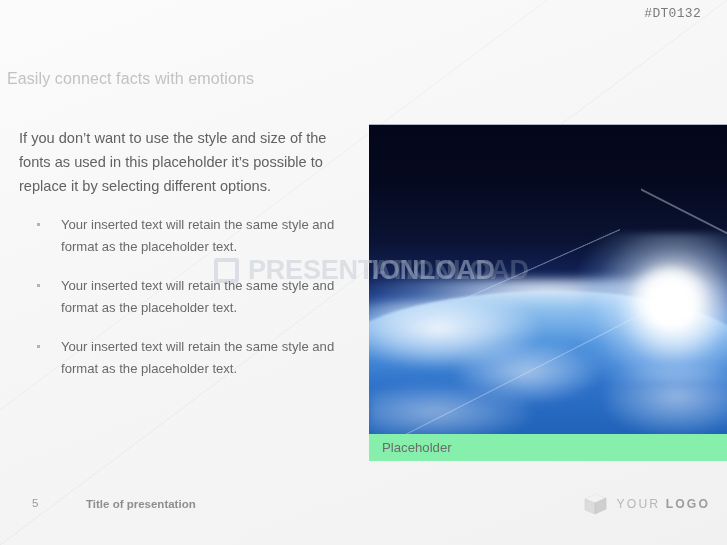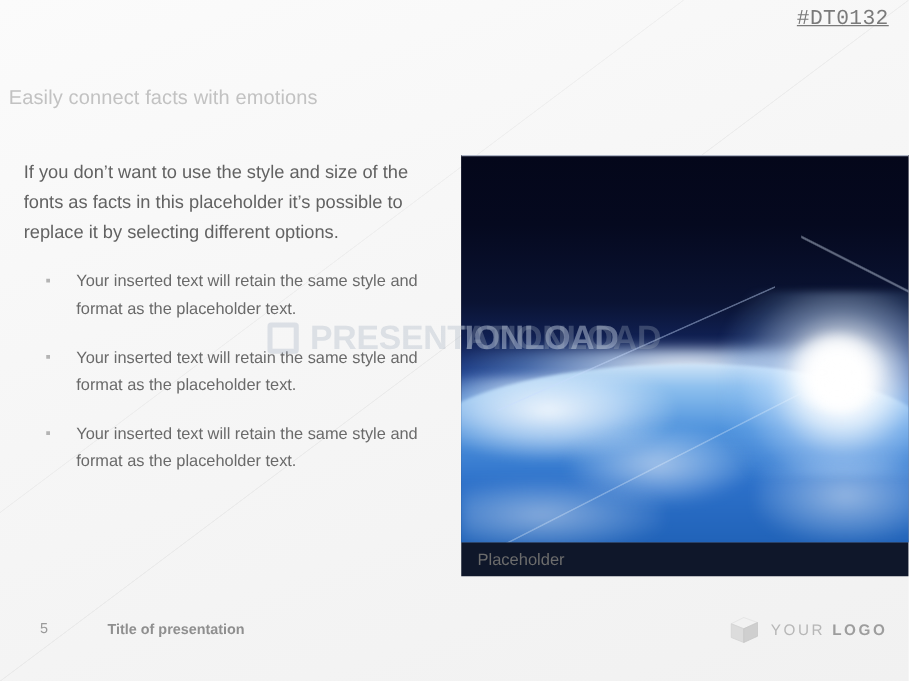--- a/index.html
+++ b/index.html
@@ -43,27 +43,26 @@
       linear-gradient(to bottom right,
         rgba(0,0,0,0) calc(50% - 0.6px),
         rgba(0,0,0,0.035) calc(50% - 0.2px),
         rgba(0,0,0,0.035) calc(50% + 0.2px),
         rgba(0,0,0,0) calc(50% + 0.6px));
   }
 
   
   .doc-id {
     position: absolute;
-    right: 16px;
+    right: 26px;
     top: 6px;
     font-family: "Liberation Mono", "DejaVu Sans Mono", monospace;
-    font-size: 17px;
+    font-size: 13px;
     letter-spacing: 0.3px;
     color: #7a7a7a;
-    text-decoration: underline;
   }
 
   
   .title {
     position: absolute;
     left: 17px;
     top: 22px;
     font-size: 27px;
     font-weight: 400;
     color: #5e5e5e;
@@ -330,21 +329,21 @@
     pointer-events: none;
   }
 
   
   .caption {
     position: absolute;
     left: 369px;
     top: 434px;
     width: 358px;
     height: 27px;
-    background: #0f172a;
+    background: #86efac;
     display: flex;
     align-items: center;
   }
   .caption-text {
     font-size: 13.2px;
     color: #6c6c6c;
     padding-left: 13px;
   }
 
   
@@ -389,21 +388,21 @@
 
   <div class="bg-base"></div>
   <div class="bg-diagonal"></div>
   <div class="bg-diagonal2"></div>
 
   <div class="doc-id">#DT0132</div>
 
   <div class="subtitle">Easily connect facts with emotions</div>
 
   <div class="text-col">
-    <p class="intro">If you don’t want to use the style and size of the fonts as facts in this placeholder it’s possible to replace it by selecting different options.</p>
+    <p class="intro">If you don’t want to use the style and size of the fonts as used in this placeholder it’s possible to replace it by selecting different options.</p>
     <ul class="bullets">
       <li class="bullet">
         <span class="dot"></span>
         <span>Your inserted text will retain the same style and format as the placeholder text.</span>
       </li>
       <li class="bullet">
         <span class="dot"></span>
         <span>Your inserted text will retain the same style and format as the placeholder text.</span>
       </li>
       <li class="bullet">

